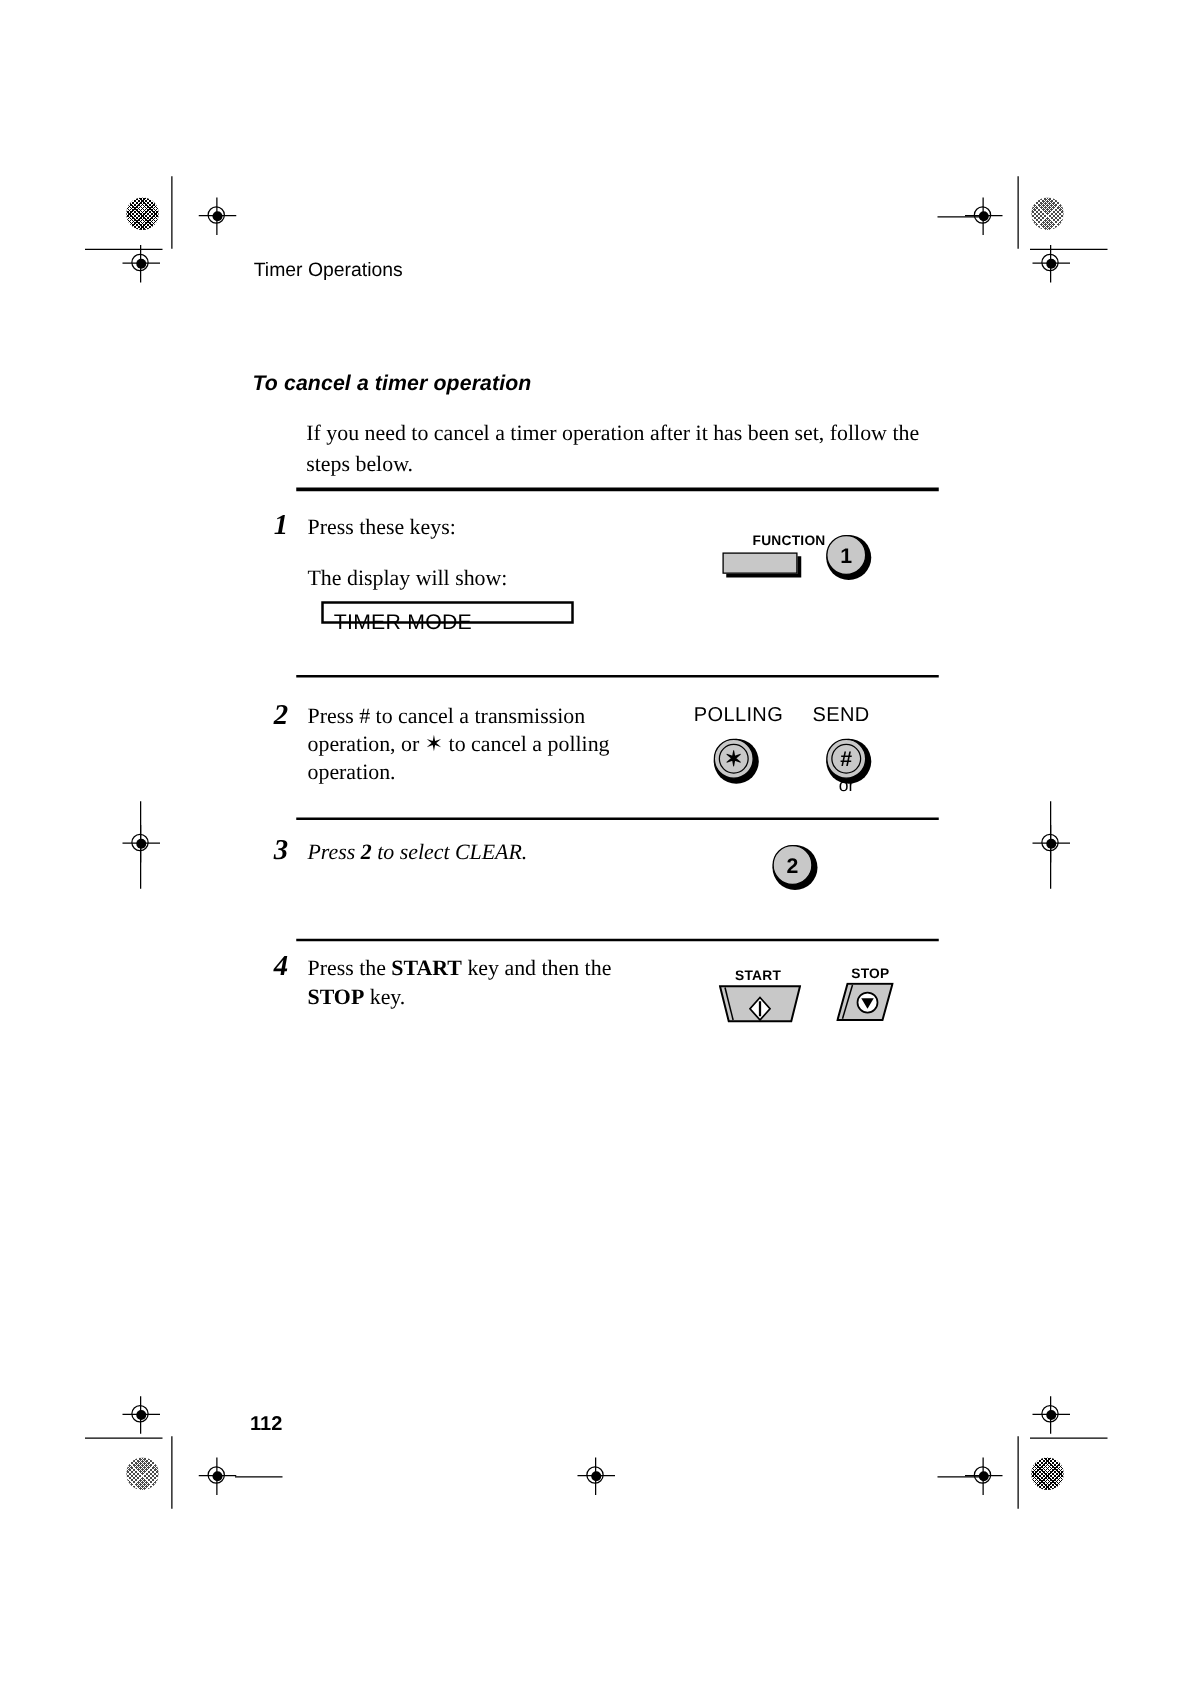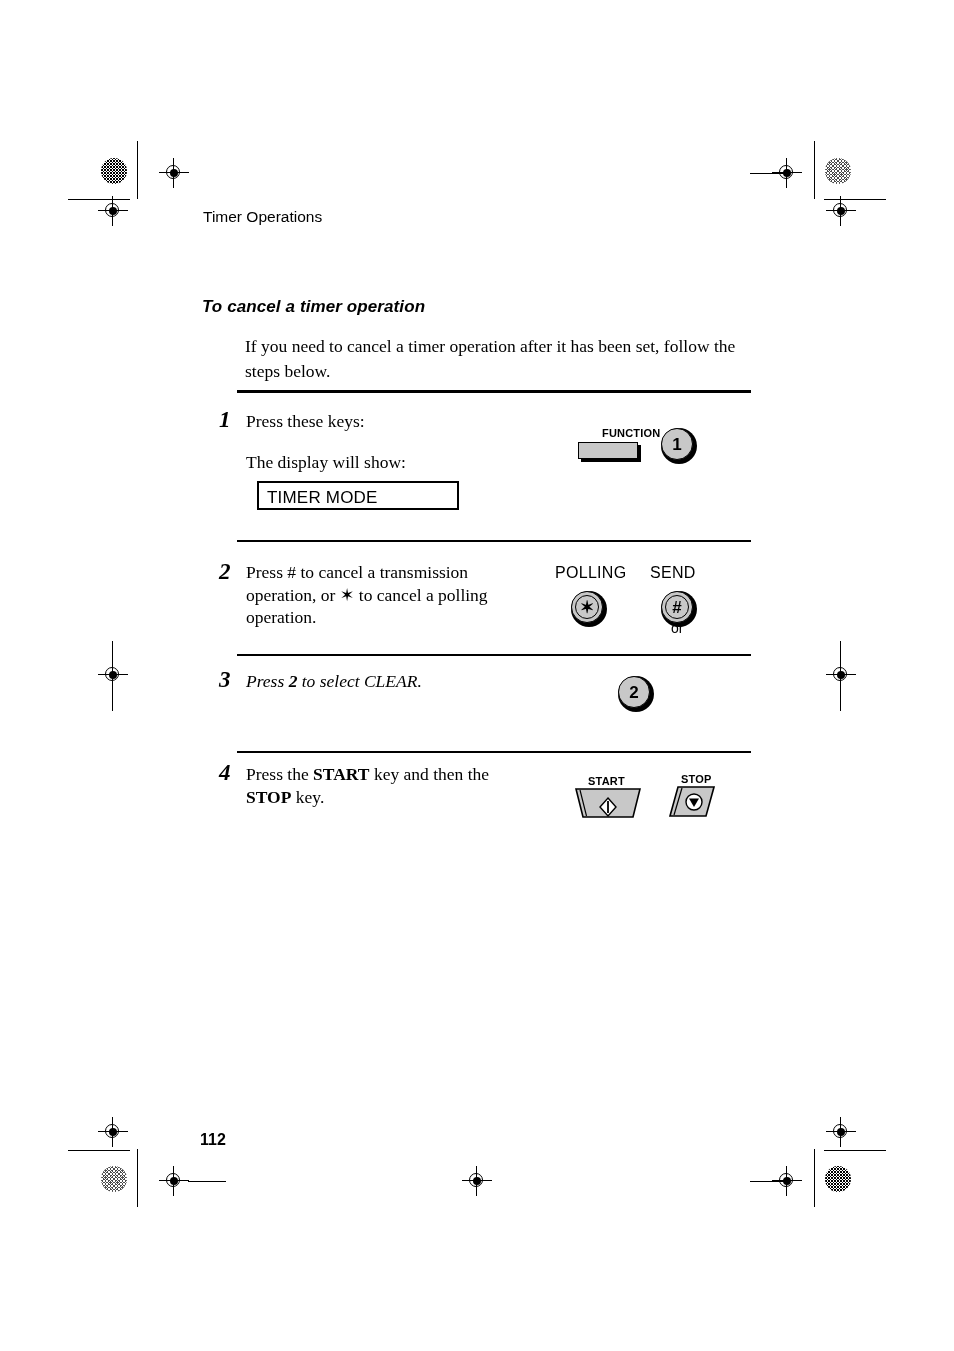--- a/index.html
+++ b/index.html
@@ -149,21 +149,21 @@
     line-height: 22.5px;
   }
   .step-text b { font-weight: bold; }
 
   
   .lcd {
     position: absolute;
     left: 257px;
     top: 481px;
     width: 202px;
-    height: 29px;
+    height: 18px;
     border: 2.2px solid #000;
     box-sizing: border-box;
     background: #fff;
   }
   .lcd span {
     position: absolute;
     left: 8px;
     top: 5px;
     font-family: "Liberation Sans", sans-serif;
     font-size: 17px;

